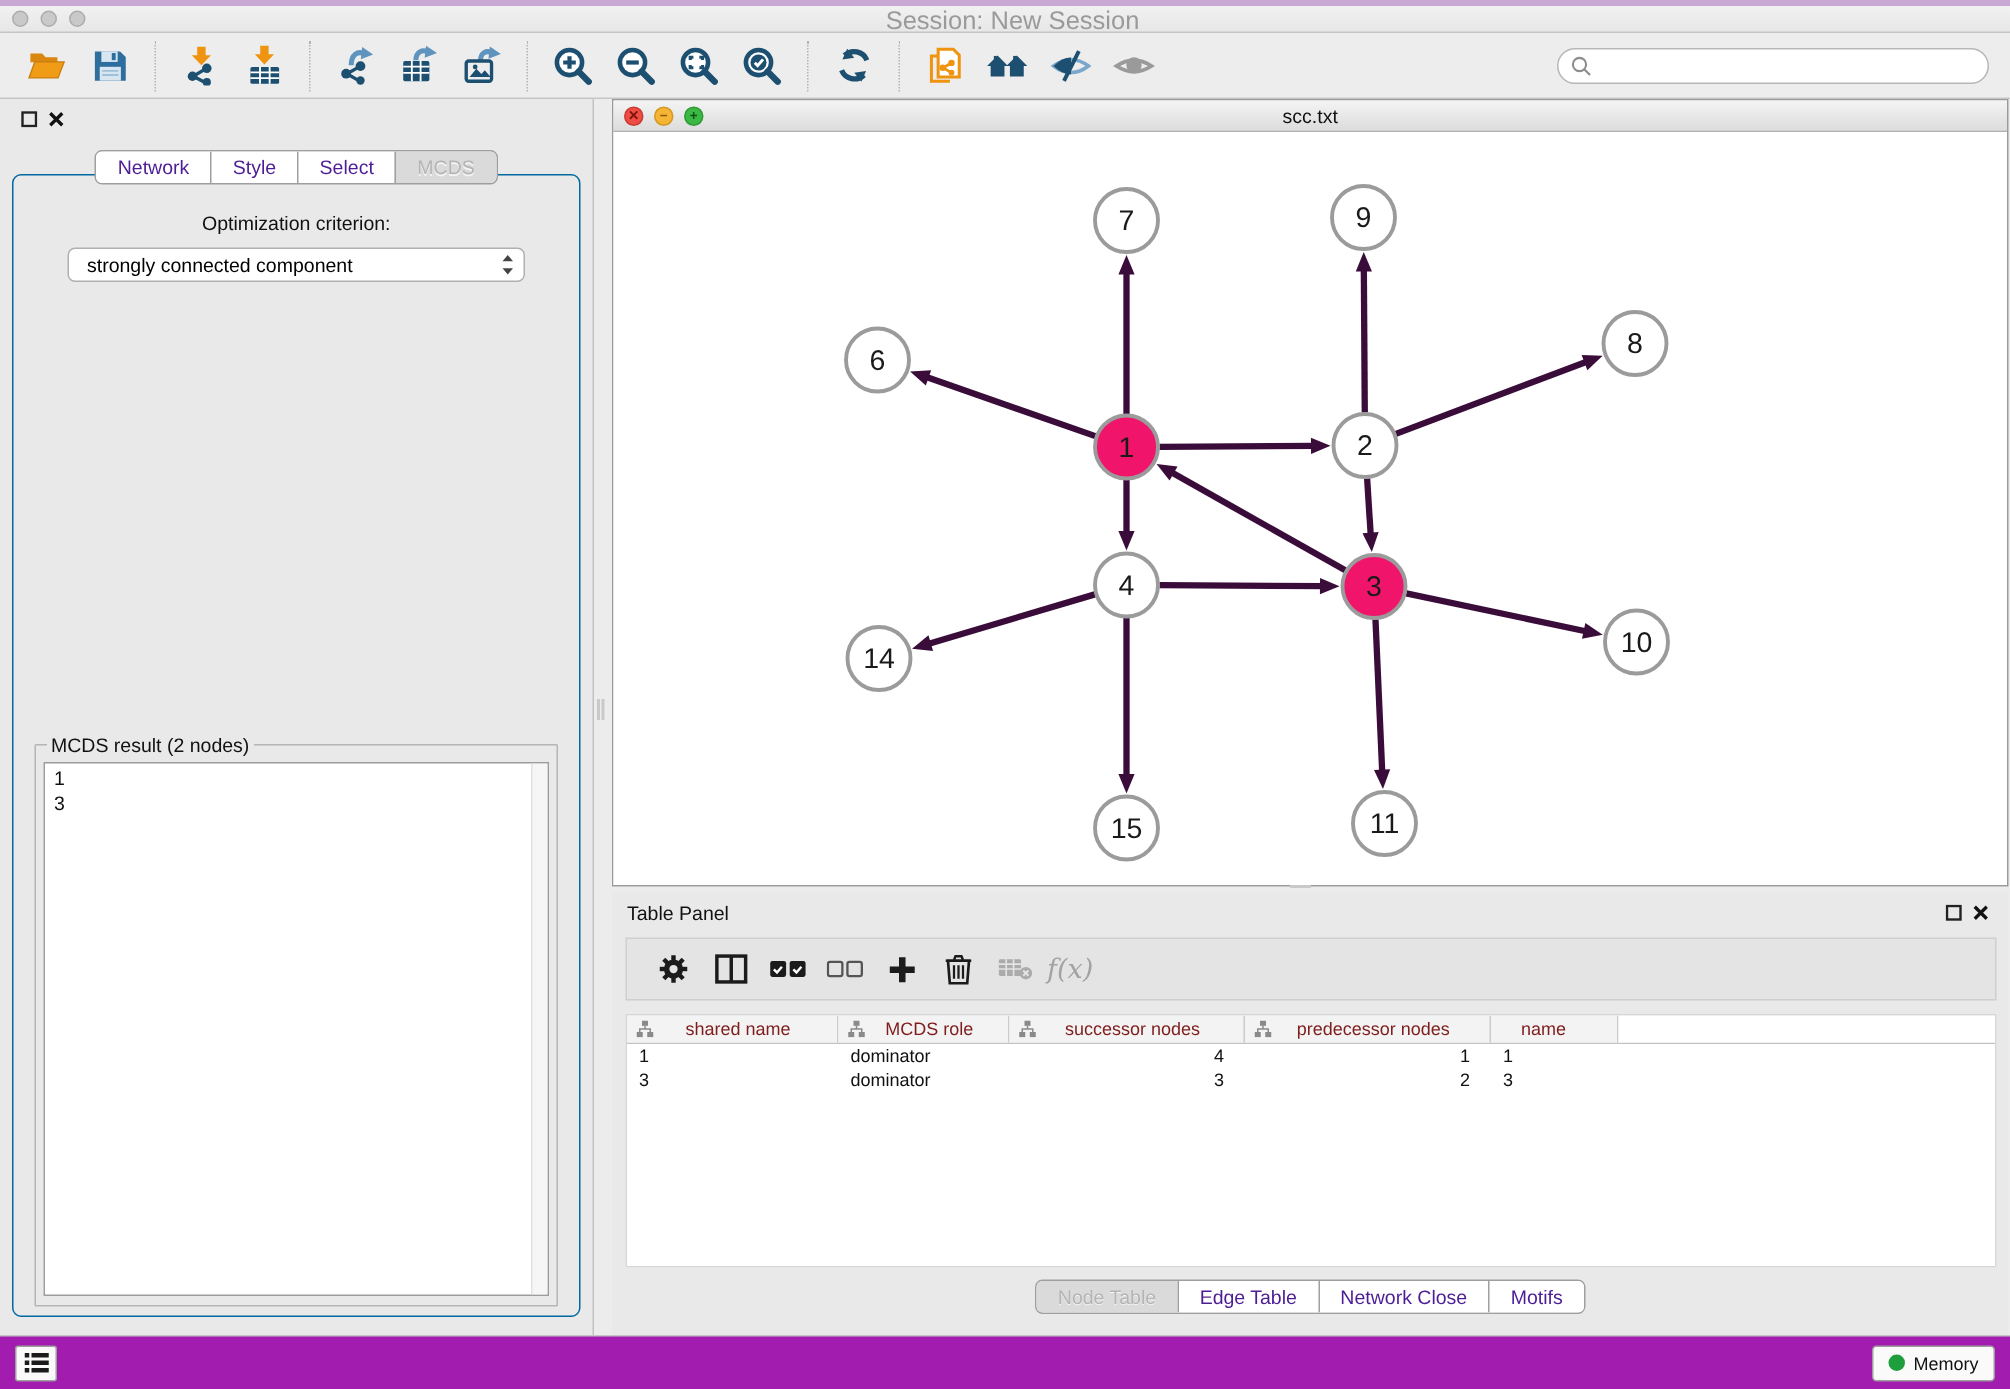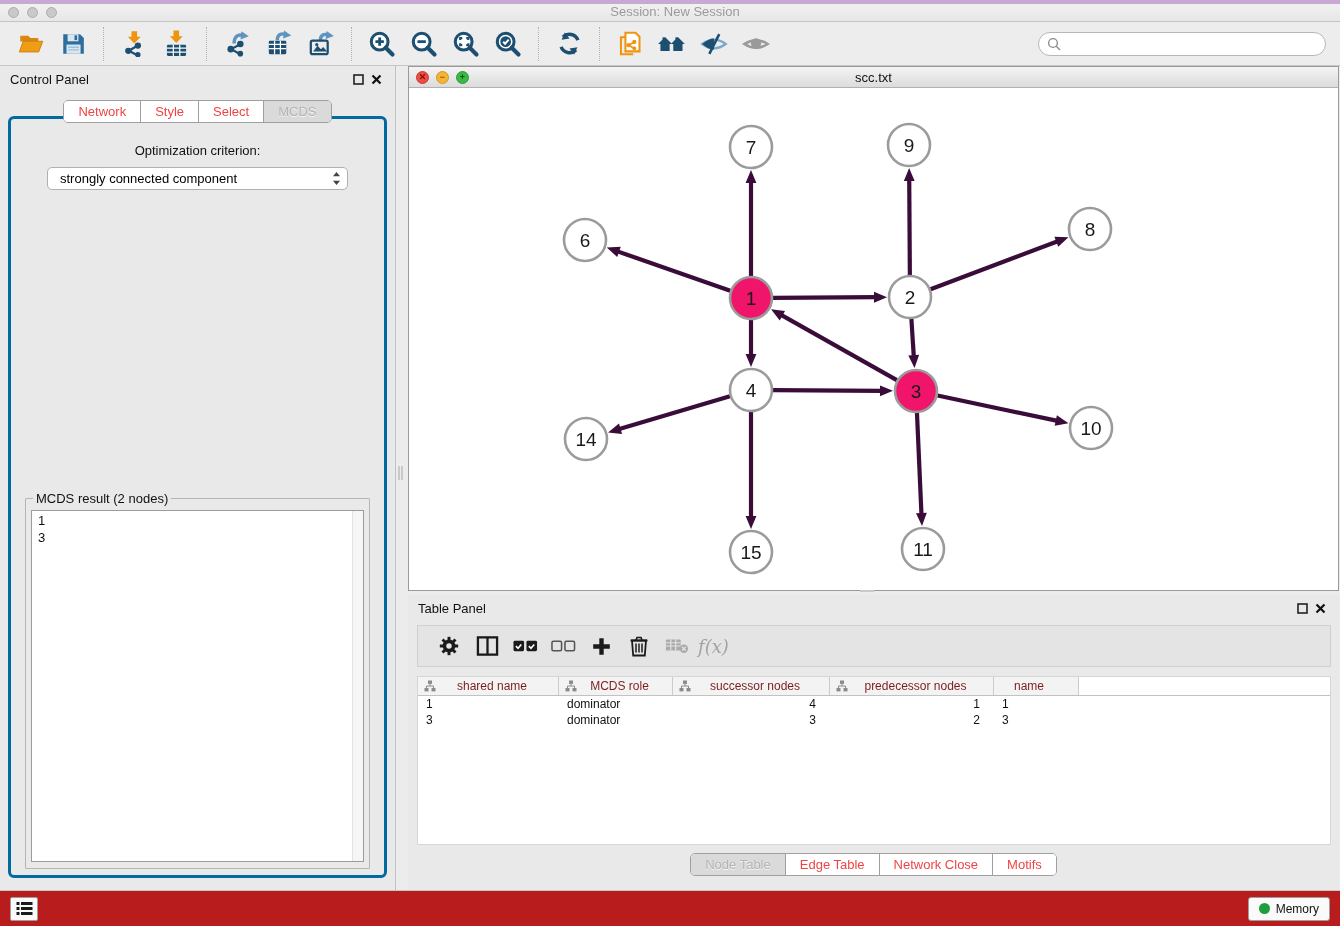--- a/index.html
+++ b/index.html
@@ -6,45 +6,45 @@
   html,body { width:1340px; height:926px; }
   body { font-family:"Liberation Sans", sans-serif; background:#ececec; overflow:hidden; }
   .app { position:relative; width:1340px; height:926px; background:#ececec; }
 
   
   .titlebar { position:absolute; left:0; top:0; width:1340px; height:22px;
     background:linear-gradient(#c9a9d3 0 4px, #f1f1f1 4px, #e7e7e7 100%);
     border-bottom:1px solid #c4c4c4; display:flex; align-items:center; }
   .traffic { display:flex; gap:8px; margin-left:8px; margin-top:3px; }
   .tl { width:11px; height:11px; border-radius:50%; border:1px solid #adadad; background:#c9c9c9; }
-  .win-title { position:absolute; left:0; right:16px; top:4px; text-align:center; font-size:13px; color:#9a9a9a;margin-left:26px; }
+  .win-title { position:absolute; left:0; right:16px; top:4px; text-align:center; font-size:17px; color:#9a9a9a;margin-left:26px; }
 
   
   .toolbar { position:absolute; left:0; top:22px; width:1340px; height:44px; background:#ededed;
     border-bottom:1px solid #c6c6c6; display:flex; align-items:center; padding:0 10px; }
   .tbtn { background:none; border:none; width:36px; height:36px; display:flex; align-items:center;
     justify-content:center; margin:0 3px; cursor:default; }
   .tsep { width:1px; height:34px; border-left:1px dotted #b3b3b3; margin:0 9px; }
   .toolbar-spacer { flex:1; }
   .searchbox { width:288px; height:24px; background:#fff; border:1px solid #b7b7b7; border-radius:12px;
     display:flex; align-items:center; padding:0 8px; margin-right:4px; }
   .searchbox input { border:none; outline:none; flex:1; font-size:12px; margin-left:5px; background:transparent; }
 
   
   .control-panel { position:absolute; left:0; top:66px; width:396px; height:824px; background:#e9e9e9;
     border-right:1px solid #c2c2c2; }
   .panel-header { height:26px; display:flex; align-items:center; padding:0 10px; }
   .panel-header .ph-title { font-size:13px; color:#111; flex:1; }
   .ph-btn { background:none; border:none; width:18px; height:18px; display:flex; align-items:center; justify-content:center; }
   .seg { display:inline-flex; border:1px solid #9f9f9f; border-radius:5px; overflow:hidden; background:#fff; }
-  .seg-tab { padding:3px 14px; font-size:13px; background:#fff; color:#ef4444; border-left:1px solid #9f9f9f; white-space:nowrap; }
+  .seg-tab { padding:3px 14px; font-size:13px; background:#fff; color:#4c1d95; border-left:1px solid #9f9f9f; white-space:nowrap; }
   .seg-tab:first-child { border-left:none; }
   .seg-tab.active { background:#dadada; color:#b4b4b4; text-shadow:0 1px 0 #f5f5f5; }
   .cp-tabs-row { display:flex; justify-content:center; margin-top:8px; position:relative; z-index:2; }
-  .cp-inner { position:absolute; left:8px; right:8px; top:50px; bottom:12px; border:3px solid #0369a1;
+  .cp-inner { position:absolute; left:8px; right:8px; top:50px; bottom:12px; border:1px solid #0369a1;
     border-radius:6px; background:#e9e9e9; }
   .opt-label { text-align:center; font-size:13px; color:#111; margin-top:24px; }
   .dropdown { display:flex; align-items:center; height:23px; background:#fff; border:1px solid #b0b0b0;
     border-radius:5px; margin:9px 36px 0 36px; padding:0 6px 0 12px; font-size:13px; }
   .dropdown .dd-value { flex:1; }
   .btn-row { display:flex; justify-content:center; gap:14px; margin-top:12px; }
   .mac-btn { background:#fff; border:1px solid #b0b0b0; border-radius:5px; height:22px; padding:0 17px;
     font-size:13px; color:#111; font-family:"Liberation Sans",sans-serif; }
   .result-fieldset { position:absolute; left:8px; right:8px; bottom:6px; top:372px; border:1px solid #b5b5b5;
     margin:0 6px; padding:4px 5px 6px 5px; border-radius:1px; }
@@ -79,21 +79,21 @@
   .th-cell { background:#f3f3f3; border-right:1px solid #cbcbcb; display:flex; align-items:center;
     font-size:12px; color:#7f1d1d; }
   .th-cell .th-label { flex:1; text-align:center; padding-right:14px; }
   .th-fill { flex:1; background:#fff; }
   .trow { display:flex; height:16px; }
   .td-cell { font-size:12px; color:#111; display:flex; align-items:center; padding:0 8px; }
   .td-cell.right { justify-content:flex-end; padding-right:14px; }
   .tp-tabs-row { position:absolute; left:0; right:0; bottom:14px; display:flex; justify-content:center; }
 
   
-  .statusbar { position:absolute; left:0; bottom:0; width:1340px; height:36px; background:#b91c1c;
+  .statusbar { position:absolute; left:0; bottom:0; width:1340px; height:36px; background:#a21caf;
     border-top:1px solid #c6c6c6; display:flex; align-items:center; padding:0 10px;gap:22px; }
   .sb-btn { background:#fafafa; border:1px solid #9e9e9e; border-radius:2px; width:28px; height:24px;
     display:flex; align-items:center; justify-content:center; }
   .memory-btn { margin-left:auto; background:#fafafa; border:1px solid #9e9e9e; border-radius:3px; height:24px;
     display:flex; align-items:center; gap:6px; padding:0 10px; font-size:12px; color:#111; }
   .mem-dot { width:11px; height:11px; border-radius:50%; background:#1f9e3d; }
 
   svg { display:block; }
   .divider-handle-v { position:absolute; left:398px; top:466px; width:5px; height:14px;
     border-left:2px solid #c9c9c9; border-right:2px solid #c9c9c9; }
@@ -257,21 +257,20 @@
       <svg width="14" height="14" viewBox="0 0 14 14">
           <circle cx="6" cy="6" r="4.4" fill="none" stroke="#8d8d8d" stroke-width="1.4"></circle>
           <path d="M9.3 9.3 L13 13" stroke="#8d8d8d" stroke-width="1.5"></path>
         </svg>
       <input type="text" placeholder="" style="">
     </div>
   </div>
 
   <div class="control-panel">
     <div class="panel-header">
-      <span class="ph-title">Control Panel</span>
       <button class="ph-btn">
         <svg width="11" height="11" viewBox="0 0 11 11">
             <rect x="1" y="1" width="9" height="9" fill="none" stroke="#222" stroke-width="1.6"></rect>
           </svg>
       </button>
       <button class="ph-btn">
         <svg width="11" height="11" viewBox="0 0 11 11">
             <path d="M1.5 1.5 L9.5 9.5 M9.5 1.5 L1.5 9.5" stroke="#111" stroke-width="2.2"></path>
           </svg>
       </button>

